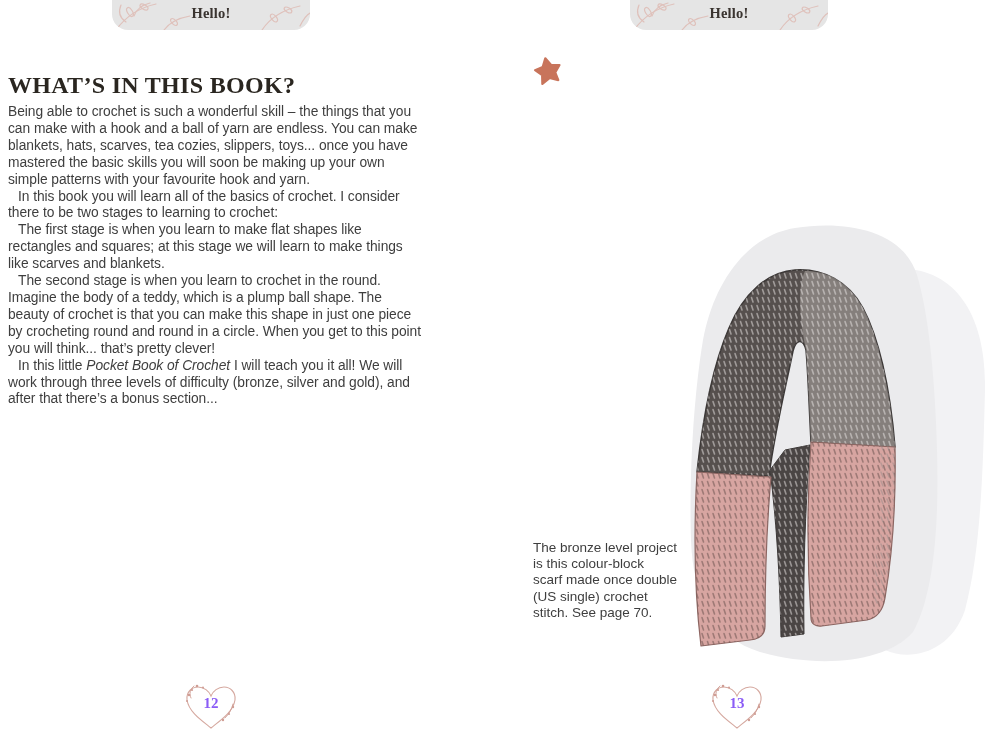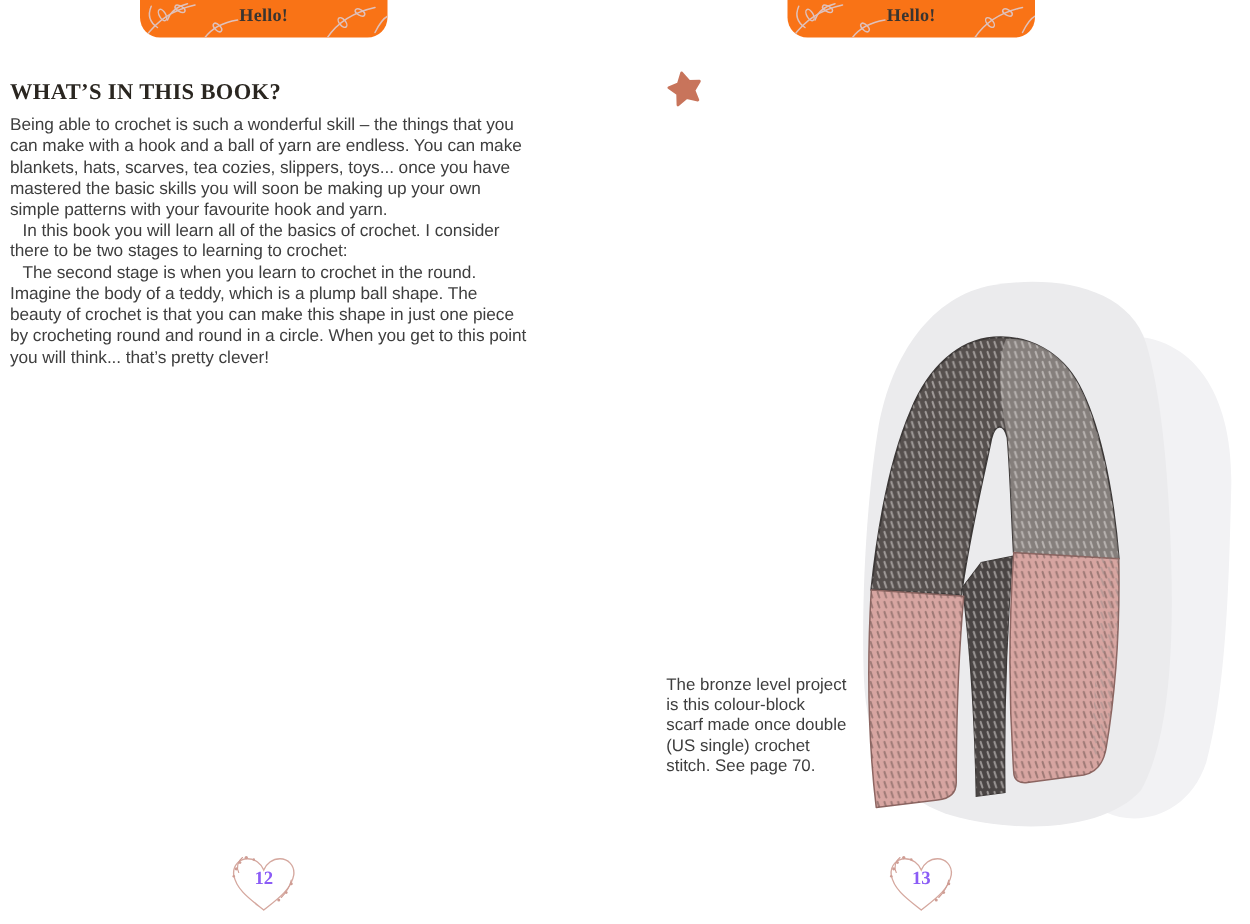--- a/index.html
+++ b/index.html
@@ -2,36 +2,36 @@
 <html><head>
 <meta charset="utf-8">
 <style>
   html,body{margin:0;padding:0;}
   body{
     width:1000px;height:739px;background:#ffffff;position:relative;overflow:hidden;
     font-family:"Liberation Sans","DejaVu Sans",sans-serif;color:#3e3e3e;
   }
   
   .tab{
-    position:absolute;top:0;height:30px;width:198px;background:#f97316;
+    position:absolute;top:0;height:30px;width:198px;background:#e5e5e5;
     border-radius:0 0 16px 16px;overflow:hidden;
   }
   .tab svg{position:absolute;top:0;left:0;}
   .tab-label{
     position:absolute;left:0;right:0;top:5px;text-align:center;
     font-family:"Liberation Serif","DejaVu Serif",serif;font-weight:700;
     font-size:14.5px;color:#3a3430;letter-spacing:.2px;
   }
   #tab-left{left:112px;}
   #tab-right{left:630px;}
   
   .left-col{position:absolute;left:8px;top:60px;width:416px;}
   h1{
     font-family:"Liberation Serif","DejaVu Serif",serif;font-weight:700;
-    font-size:18px;line-height:26px;color:#2a2620;margin:0 0 6px 0;letter-spacing:.3px;
+    font-size:24px;line-height:26px;color:#2a2620;margin:12px 0 6px 0;letter-spacing:.3px;
   }
   .body-p{font-size:13.8px;line-height:16.9px;margin:0;letter-spacing:-.05px;}
   .body-p.ind{text-indent:10px;}
   .body-p em{font-style:italic;}
   
   .right-col{position:absolute;left:533px;top:56px;width:410px;}
   .star-wrap{height:32px;}
   h2{
     font-family:"Liberation Serif","DejaVu Serif",serif;font-weight:700;
     font-size:19px;line-height:23px;color:#2a2620;margin:2px 0 4px 0;
@@ -72,21 +72,23 @@
         <path d="M188 26 C192 18 196 14 198 13"></path>
       </g>
     </svg>
     <span class="tab-label">Hello!</span>
   </div>
 
   <div class="left-col">
     <h1>WHAT’S IN THIS BOOK?</h1>
     <p class="body-p">Being able to crochet is such a wonderful skill – the things that you can make with a hook and a ball of yarn are endless. You can make blankets, hats, scarves, tea cozies, slippers, toys... once you have mastered the basic skills you will soon be making up your own simple patterns with your favourite hook and yarn.</p>
     <p class="body-p ind">In this book you will learn all of the basics of crochet. I consider there to be two stages to learning to crochet:</p>
+    <p class="body-p ind">The first stage is when you learn to make flat shapes like rectangles and squares; at this stage we will learn to make things like scarves and blankets.</p>
     <p class="body-p ind">The second stage is when you learn to crochet in the round. Imagine the body of a teddy, which is a plump ball shape. The beauty of crochet is that you can make this shape in just one piece by crocheting round and round in a circle. When you get to this point you will think... that’s pretty clever!</p>
+    <p class="body-p ind"><span>In this little </span><em>Pocket Book of Crochet</em><span> I will teach you it all! We will work through three levels of difficulty (bronze, silver and gold), and after that there’s a bonus section...</span></p>
   </div>
 
   <div class="pagenum" id="pagenum-left">
     <svg width="64" height="56" viewBox="0 0 64 56">
       <path d="M32 48 C22 40 10 32 8 20 C7 12 13 7 19 7 C25 7 30 11 32 16 C34 11 39 7 45 7 C51 7 57 12 56 20 C54 32 42 40 32 48 Z" fill="none" stroke="#d5a89f" stroke-width="1.1"></path>
       <g fill="#cf9d94">
         <circle cx="10" cy="15" r="1.3"></circle>
           <circle cx="13" cy="10" r="1.1"></circle>
           <circle cx="18" cy="6" r="1.3"></circle>
         <circle cx="24" cy="7.5" r="1"></circle>

